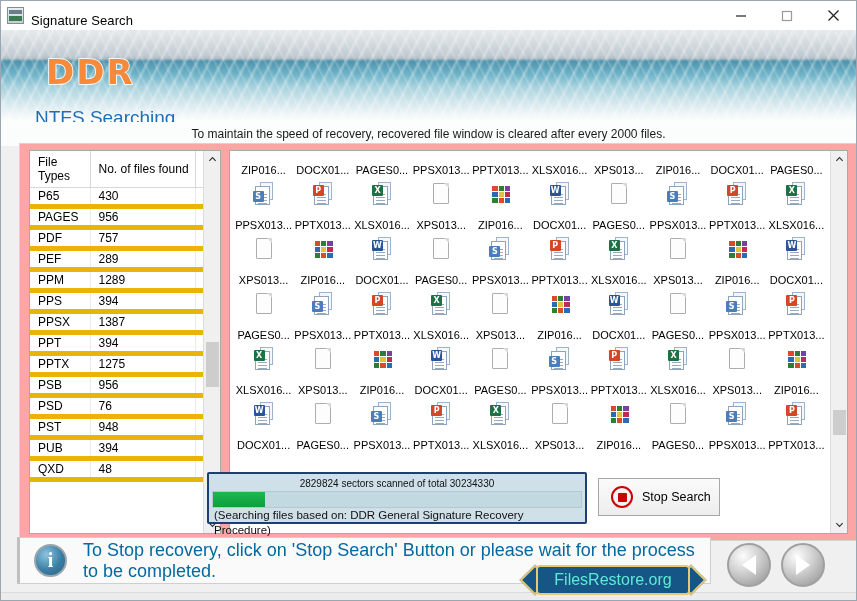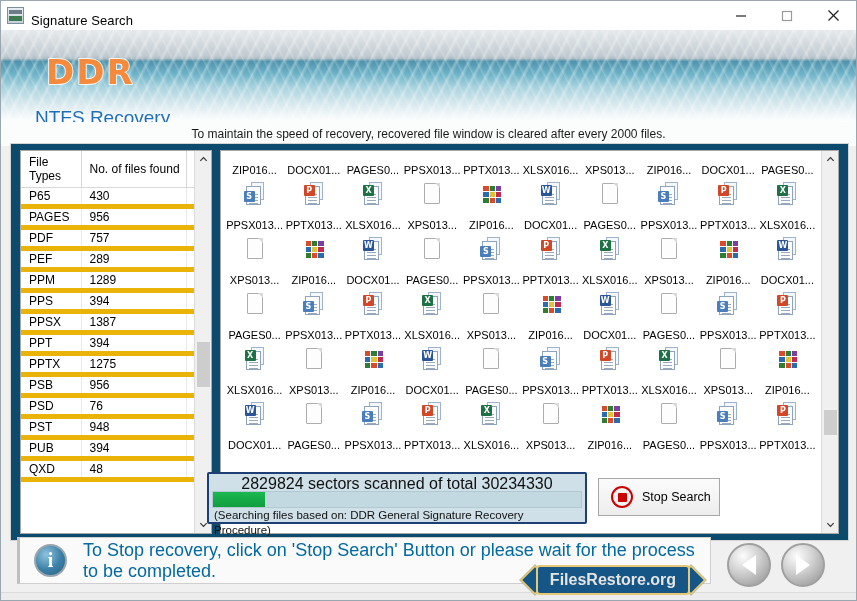--- a/index.html
+++ b/index.html
@@ -122,23 +122,23 @@
   .notice {
     height: 24px;
     display: flex; align-items: center; justify-content: center;
     font-size: 12px; color: #1a1a1a;
     background: #fbfcfc;
   }
 
   
   .content {
     position: absolute;
-    left: 9px; top: 142px;
+    left: 18px; top: 142px;
     width: 839px; height: 398px;
-    background: #0c4a6e;
+    background: #fca5a5;
     border: 1px solid #d4d4d4;
     display: flex;
   }
 
   
   .left-pane {
     width: 192px;
     margin: 6px 0 6px 9px;
     border: 1px solid #a9a9a9;
     background: #fff;
@@ -296,21 +296,21 @@
     position: absolute;
     left: 206px; top: 471px;
     width: 380px; height: 52px;
     border: 2px solid #1d3f75;
     background: #cfe0e8;
     border-radius: 2px;
     padding: 2px 3px;
   }
   .prog-label {
     text-align: center;
-    font-size: 16px;
+    font-size: 10px;
     color: #101010;
     height: 15px;
     line-height: 15px;
   }
   .prog-track {
     height: 17px;
     background: #c2d9e2;
     border: 1px solid #b2c9d3;
     position: relative;
     overflow: hidden;
@@ -379,21 +379,21 @@
     width: 182px; height: 30px;
     z-index: 6;
   }
   .ribbon .rib-main {
     position: absolute; left: 14px; top: 0;
     width: 154px; height: 30px;
     background: #155687;
     border: 2px solid #e6c877;
     border-radius: 4px;
     display: flex; align-items: center; justify-content: center;
-    color: #e5e5e5; font-size: 16px; font-weight: bold;
+    color: #5eead4; font-size: 16px; font-weight: normal;
   }
   .ribbon .rib-tail {
     position: absolute; top: 4px;
     width: 22px; height: 22px;
     background: #155687;
     border: 2px solid #e6c877;
     transform: rotate(45deg);
   }
   .ribbon .rib-tail.l { left: 2px; }
   .ribbon .rib-tail.r { right: 2px; }
@@ -445,21 +445,21 @@
         <svg width="13" height="13" viewBox="0 0 13 13">
             <line x1="1.5" y1="1.5" x2="11.5" y2="11.5" stroke="#222" stroke-width="1.2"></line>
             <line x1="11.5" y1="1.5" x2="1.5" y2="11.5" stroke="#222" stroke-width="1.2"></line>
           </svg>
       </div>
     </div>
   </div>
 
   <div class="banner">
     <div class="ddr-logo">DDR</div>
-    <div class="ntfs-title">NTFS Recovery</div>
+    <div class="ntfs-title">NTFS Searching</div>
   </div>
 
   <div class="notice">To maintain the speed of recovery, recovered file window is cleared after every 2000 files.</div>
 
   <div class="content">
 
     <div class="left-pane">
       <div style="flex:1; display:flex; overflow:hidden;">
         <div style="flex:1; overflow:hidden;">
           <table class="ftable">

